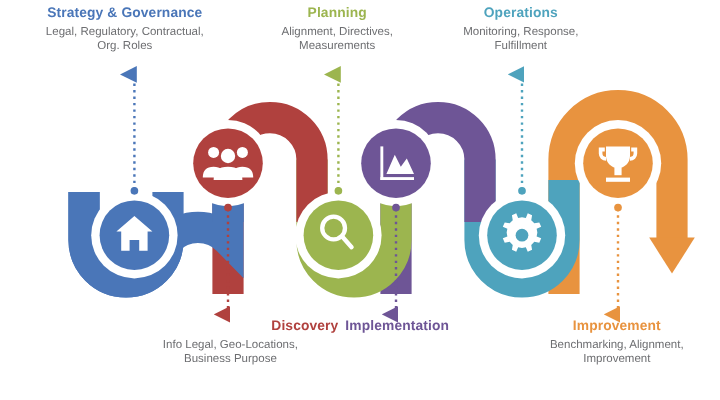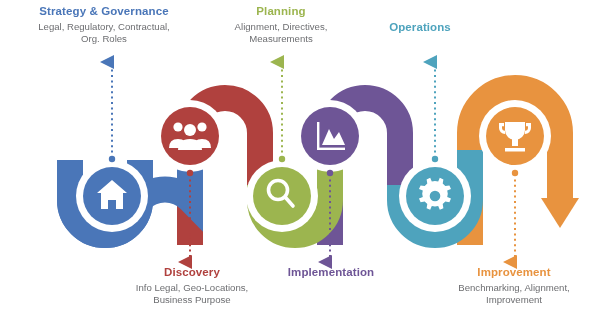--- a/index.html
+++ b/index.html
@@ -154,26 +154,28 @@
     <div class="desc" style="white-space:pre-line;">Legal, Regulatory, Contractual,
 Org. Roles</div>
   </div>
 
   <div class="lbl" style="left:190px;top:4px;width:182px;">
     <div class="title" style="color:#9cb54f;">Planning</div>
     <div class="desc" style="white-space:pre-line;">Alignment, Directives,
 Measurements</div>
   </div>
 
-  <div class="lbl" style="left:329px;top:4px;width:182px;margin-top:16px;">
+  <div class="lbl" style="left:343px;top:4px;width:182px;">
     <div class="title" style="color:#4ea3bd;">Operations</div>
+    <div class="desc" style="white-space:pre-line;">Monitoring, Response,
+Fulfillment</div>
   </div>
 
   <div class="lbl" style="left:102px;top:265px;width:180px;">
-    <div class="title" style="color:#b0413e;">Discovery</div>
+    <div class="title" style="color:#b0413e;text-align:right;">Discovery</div>
     <div class="desc" style="white-space:pre-line;">Info Legal, Geo-Locations,
 Business Purpose</div>
   </div>
 
   <div class="lbl" style="left:238px;top:265px;width:186px;">
     <div class="title" style="color:#6e5596;">Implementation</div>
   </div>
 
   <div class="lbl" style="left:426px;top:265px;width:176px;">
     <div class="title" style="color:#e8933f;">Improvement</div>

